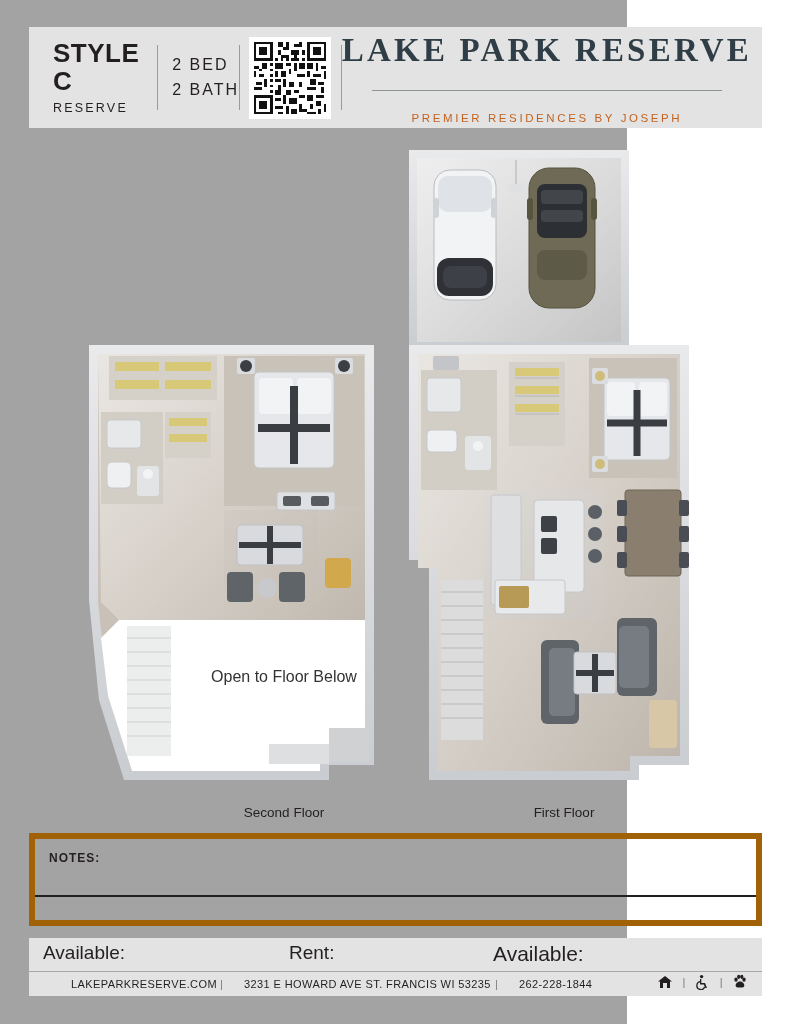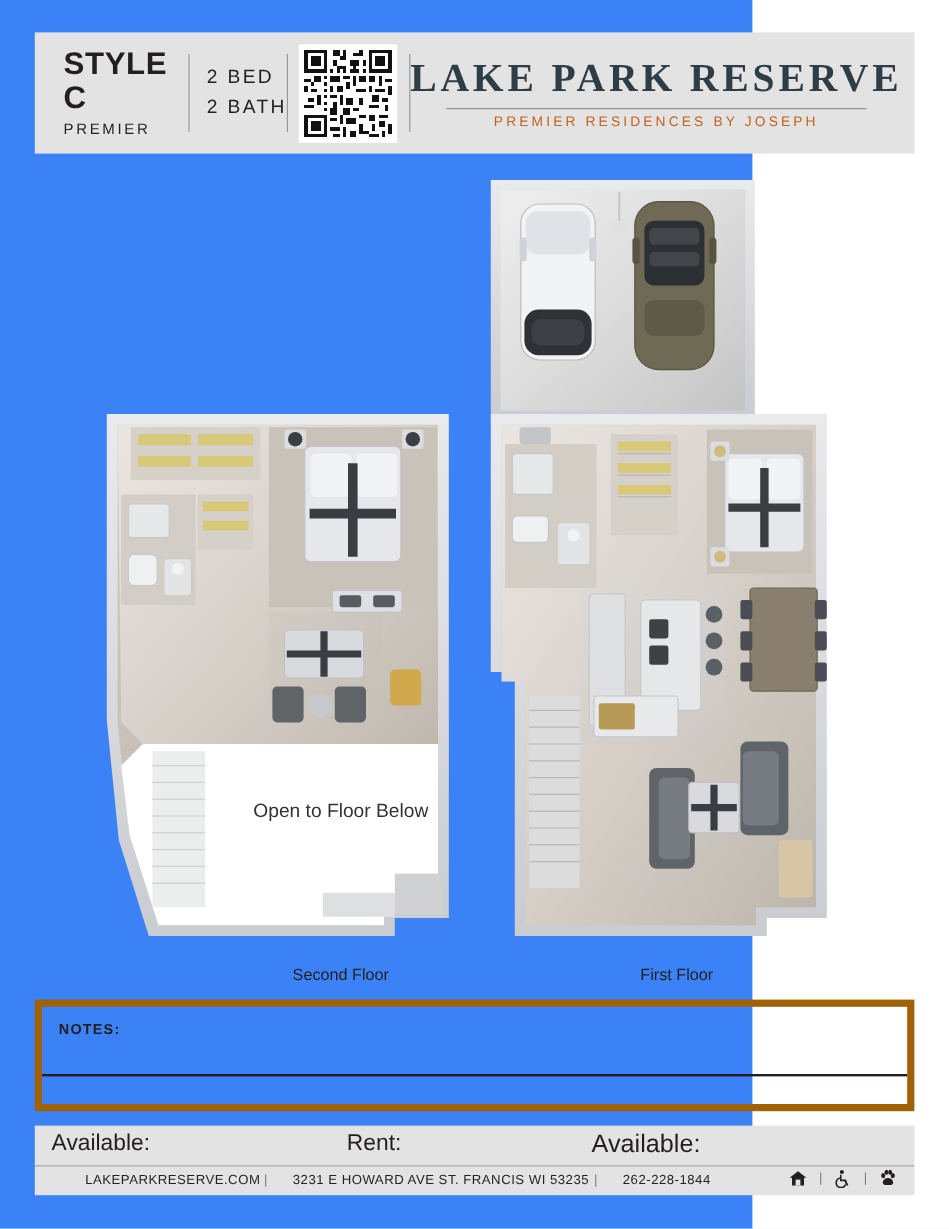--- a/index.html
+++ b/index.html
@@ -13,21 +13,21 @@
     font-family: "Liberation Sans", sans-serif;
     color: #231f20;
     position: relative;
     overflow: hidden;
   }
   .page {
     position: absolute;
     left: 0; top: 0;
     width: 627px;
     height: 1024px;
-    background: #3b82f6;
+    background: #a3a3a3;
   }
 
   
   .header {
     position: absolute;
     left: 29px;
     top: 27px;
     width: 733px;
     height: 101px;
     background: #e3e3e3;
@@ -88,20 +88,21 @@
     padding: 2px;
     box-sizing: content-box;
   }
   .header-brand {
     flex: 1;
     display: flex;
     flex-direction: column;
     align-items: center;
     justify-content: center;
     padding-right: 10px;
+    gap: 16px;
   }
   .brand-name {
     font-family: "Liberation Serif", serif;
     font-size: 33px;
     font-weight: bold;
     letter-spacing: 3.2px;
     color: #2f3e46;
     white-space: nowrap;
   }
   .brand-rule {
@@ -230,21 +231,21 @@
 </style>
 </head>
 <body>
 
 <div class="page">
 
   <div class="header">
 
     <div class="header-style">
       <div class="style-title">STYLE C</div>
-      <div class="style-sub">PREMIER</div>
+      <div class="style-sub">RESERVE</div>
     </div>
 
     <div class="vdiv"></div>
 
     <div class="header-beds">
       <div class="bedline">2 BED</div>
       <div class="bedline">2 BATH</div>
     </div>
 
     <div class="vdiv"></div>

